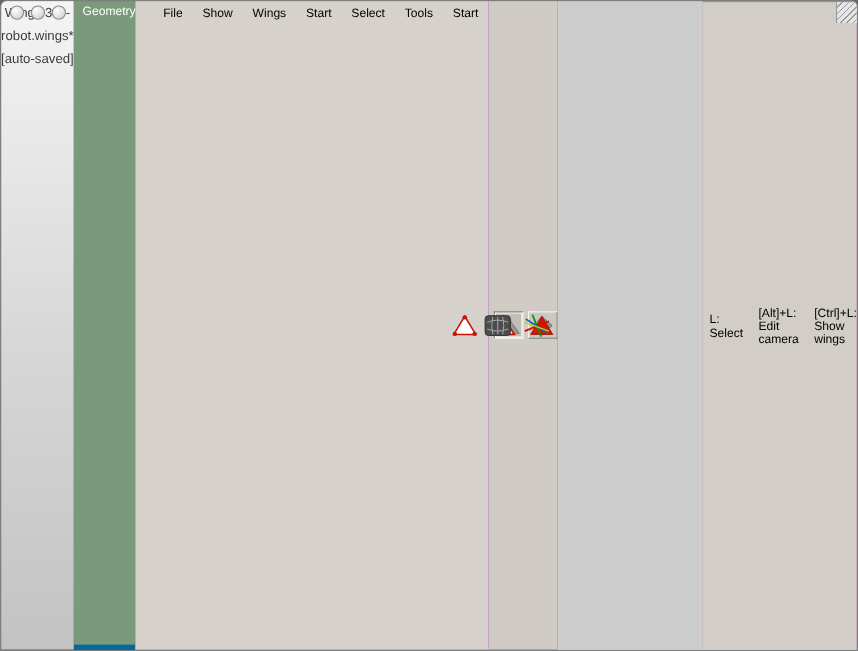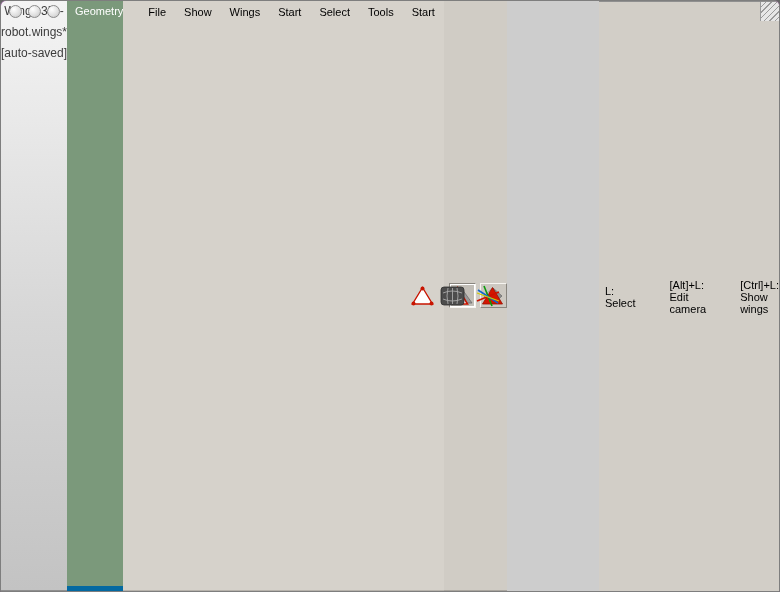--- a/index.html
+++ b/index.html
@@ -56,21 +56,21 @@
   .sel-icon { width:26px; height:23px; display:flex; align-items:center; justify-content:center; }
   .sel-icon.boxed { border:1px solid #eeeeee; box-shadow:0 0 0 1px #8a8a8a; background:#d0ccc5; }
   .tb-right { position:absolute; right:6px; display:flex; gap:10px; align-items:center; }
   
   .viewport { flex:1 1 auto; position:relative; background:#cdcdcd; overflow:hidden; }
   .viewport svg { position:absolute; left:0; top:0; }
   
   .statusbar {
     flex:0 0 20px; background:#d2cec7; border-top:1px solid #8f8f8f;
     font-size:11px; color:#000; display:flex; align-items:center;
-    gap:34px; padding-left:6px; position:relative;
+    gap:14px; padding-left:6px; position:relative;
   }
   .resize-grip {
     position:absolute; right:0; top:0; width:19px; height:19px;
     background:#e6e6e6;
     background-image:repeating-linear-gradient(135deg, transparent 0 3px, #9a9a9a 3px 4px);
     border-left:1px solid #9a9a9a;
   }
 </style>
 </head>
 <body>

